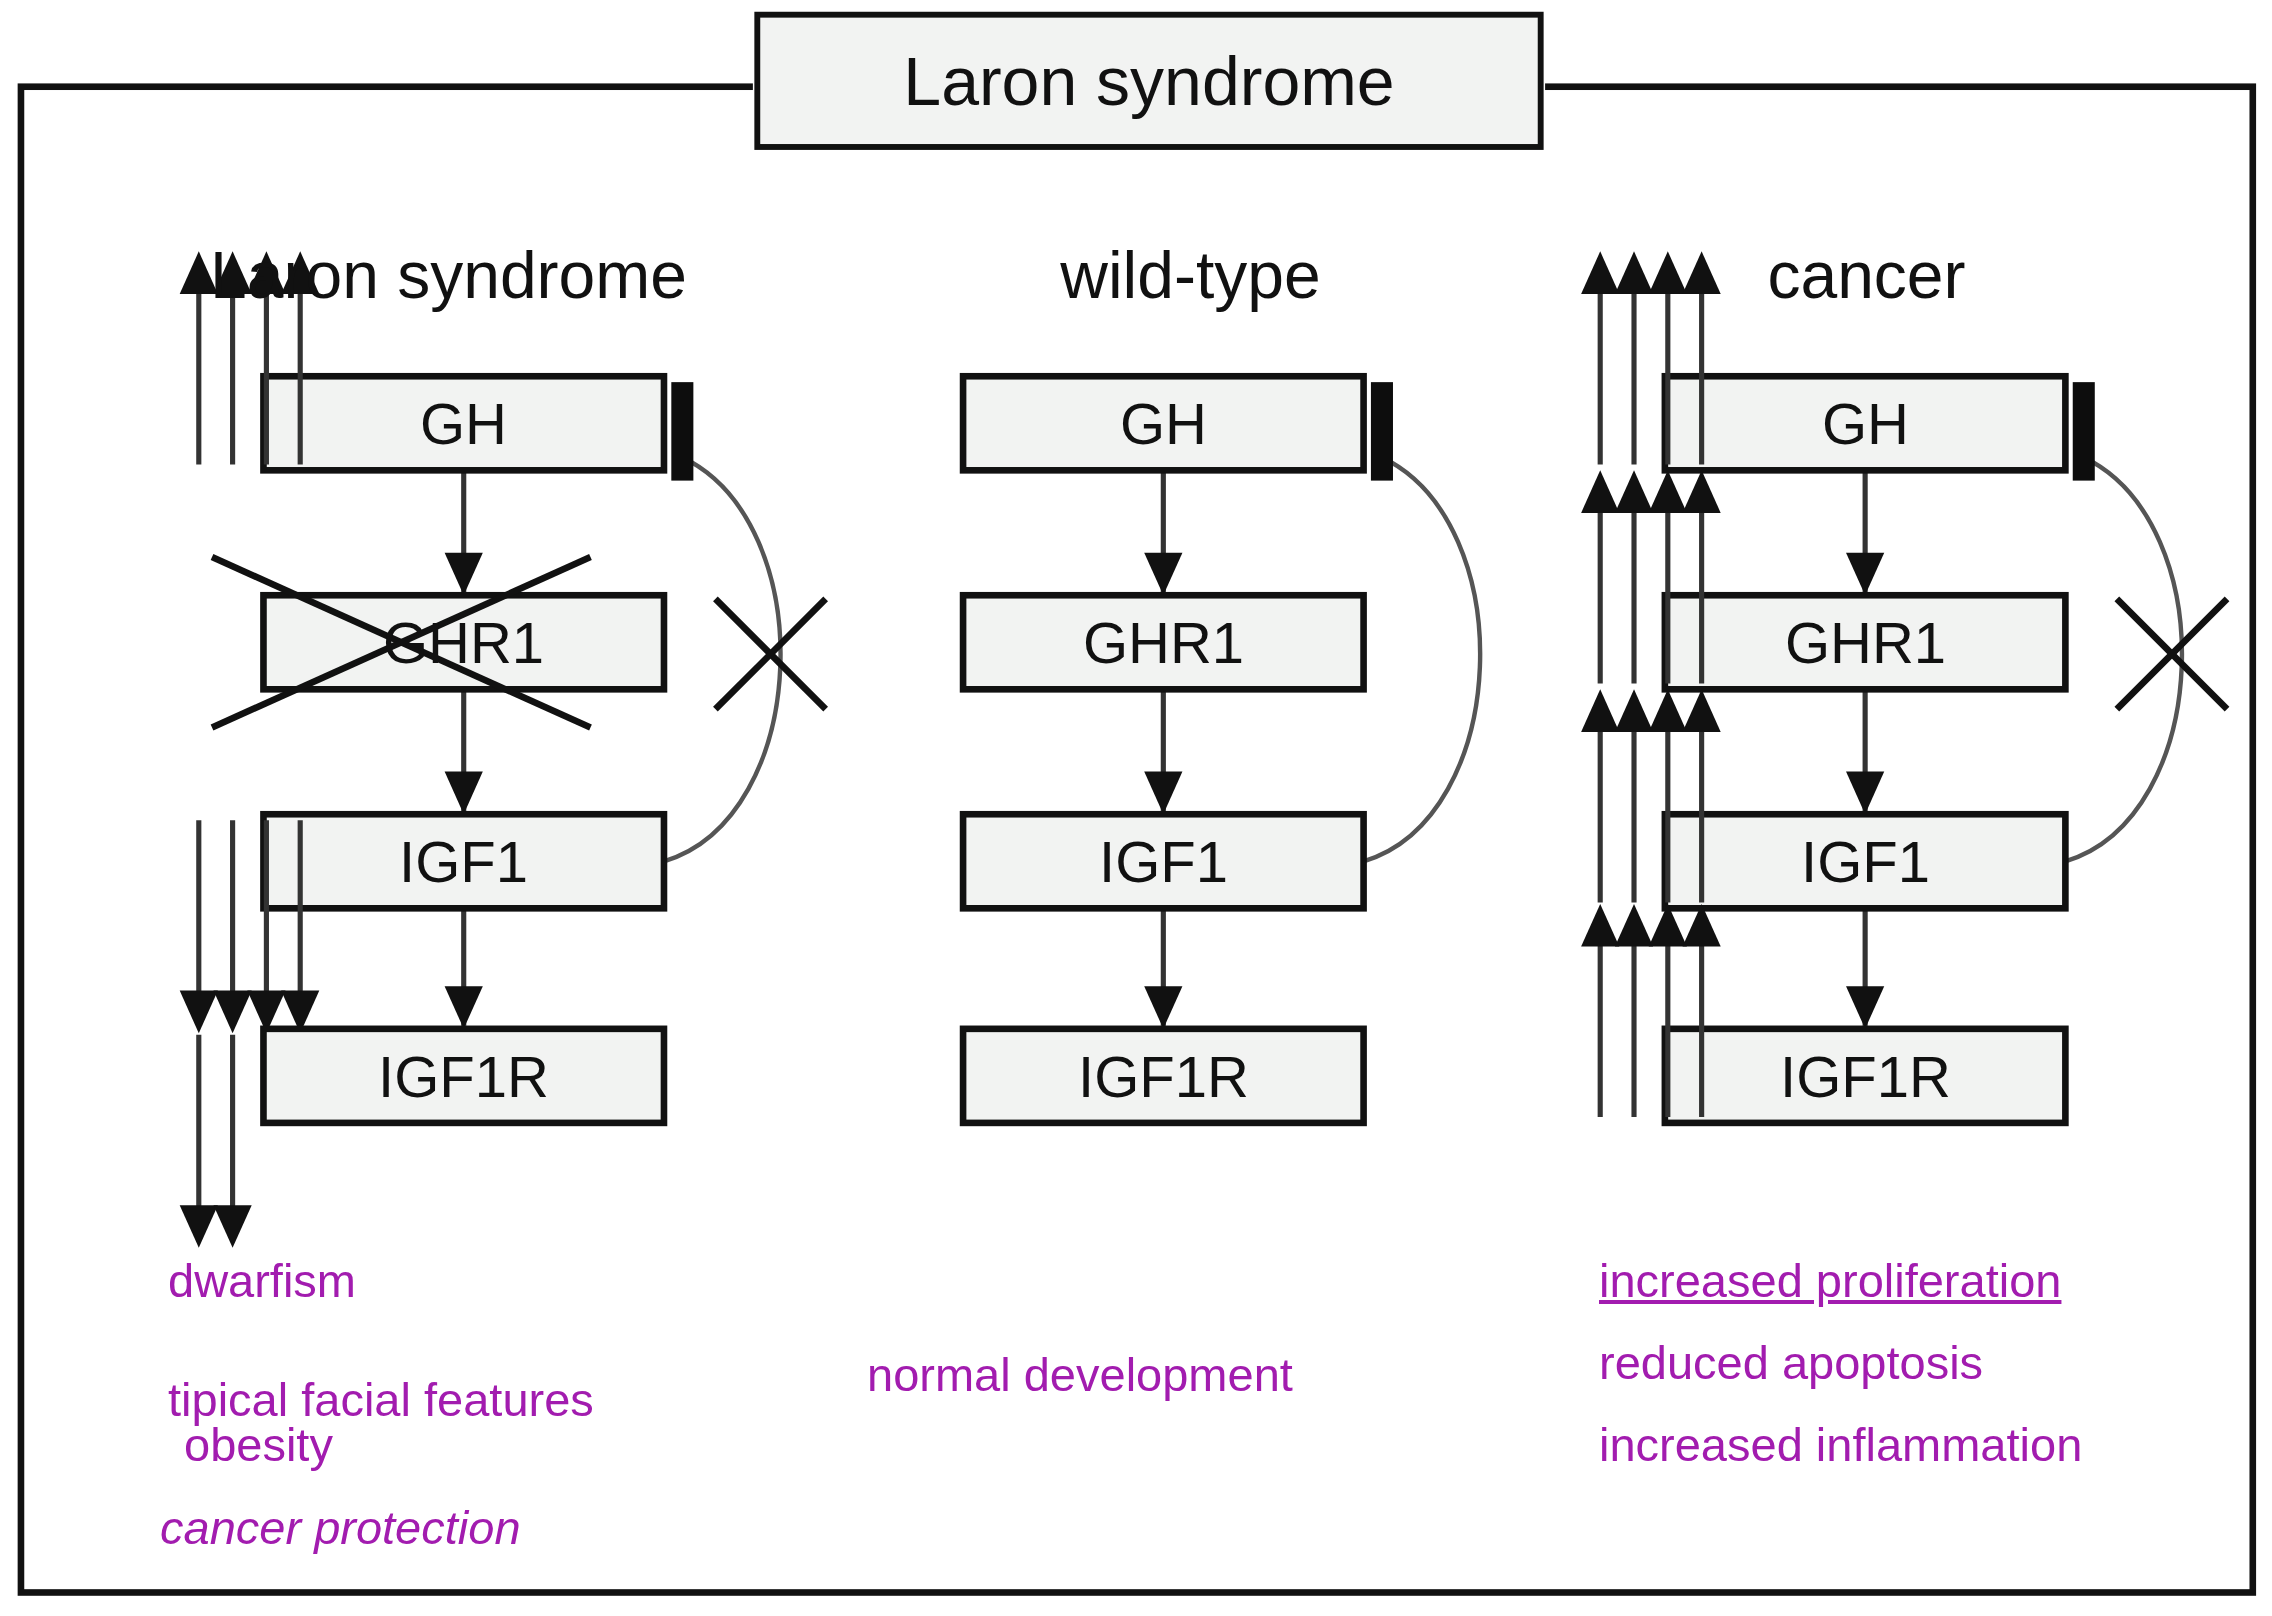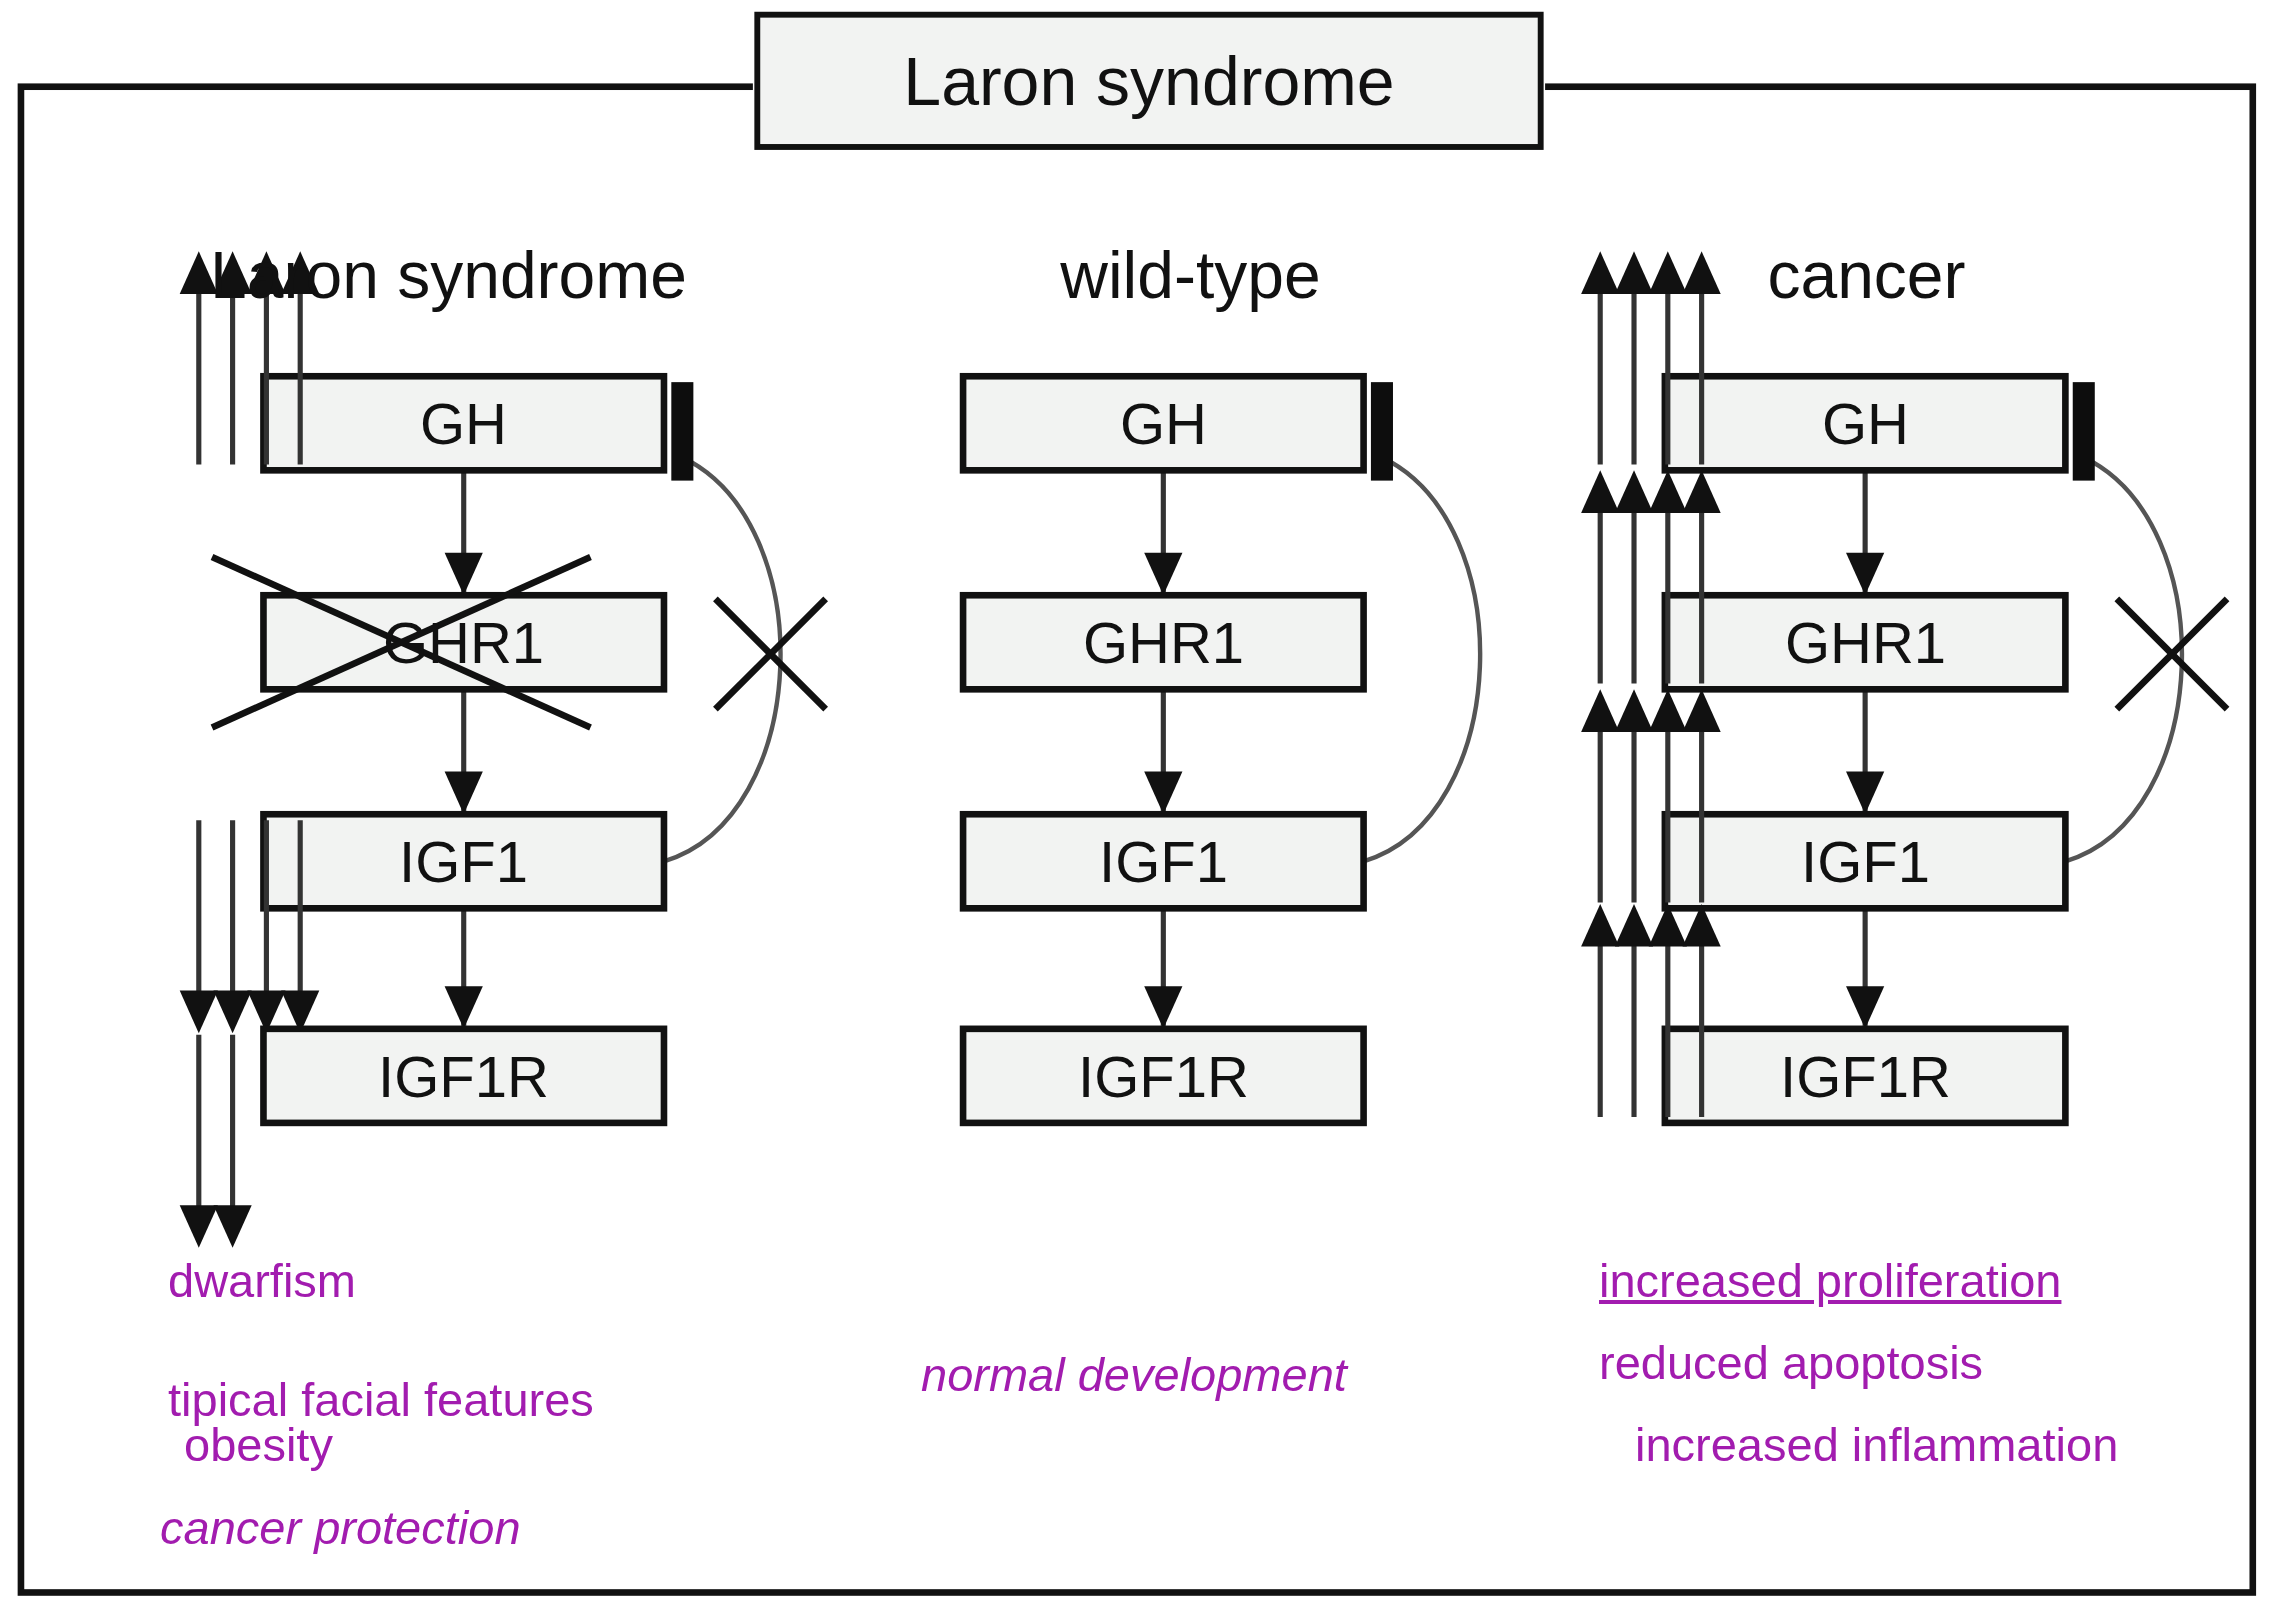--- a/index.html
+++ b/index.html
@@ -136,24 +136,24 @@
       <div class="node-text" style="left:263px;top:1029px;width:401px;height:94px;">IGF1R</div>
       <div class="outcome" style="left:168px;top:1257px;">dwarfism</div>
       <div class="outcome" style="left:168px;top:1339px;margin-top:37px;">tipical facial features</div>
       <div class="outcome" style="left:184px;top:1421px;">obesity</div>
       <div class="outcome" style="left:160px;top:1504px;font-style:italic;">cancer protection</div>
       <div class="col-head" style="left:713px;top:234px;width:955px;height:81px;">wild-type</div>
       <div class="node-text" style="left:963px;top:376px;width:401px;height:94px;">GH</div>
       <div class="node-text" style="left:963px;top:595px;width:401px;height:94px;">GHR1</div>
       <div class="node-text" style="left:963px;top:814px;width:401px;height:94px;">IGF1</div>
       <div class="node-text" style="left:963px;top:1029px;width:401px;height:94px;">IGF1R</div>
-      <div class="outcome" style="left:921px;top:1351px;font-style:italic;">normal development</div>
+      <div class="outcome" style="left:867px;top:1351px;">normal development</div>
       <div class="col-head" style="left:1389px;top:234px;width:955px;height:81px;">cancer</div>
       <div class="node-text" style="left:1665px;top:376px;width:401px;height:94px;">GH</div>
       <div class="node-text" style="left:1665px;top:595px;width:401px;height:94px;">GHR1</div>
       <div class="node-text" style="left:1665px;top:814px;width:401px;height:94px;">IGF1</div>
       <div class="node-text" style="left:1665px;top:1029px;width:401px;height:94px;">IGF1R</div>
       <div class="outcome" style="left:1599px;top:1257px;text-decoration:underline;">increased proliferation</div>
       <div class="outcome" style="left:1599px;top:1339px;">reduced apoptosis</div>
-      <div class="outcome" style="left:1599px;top:1421px;margin-left:36px;">increased inflammation</div>
+      <div class="outcome" style="left:1599px;top:1421px;">increased inflammation</div>
     </div>
 </div>
 
 
 </body></html>

